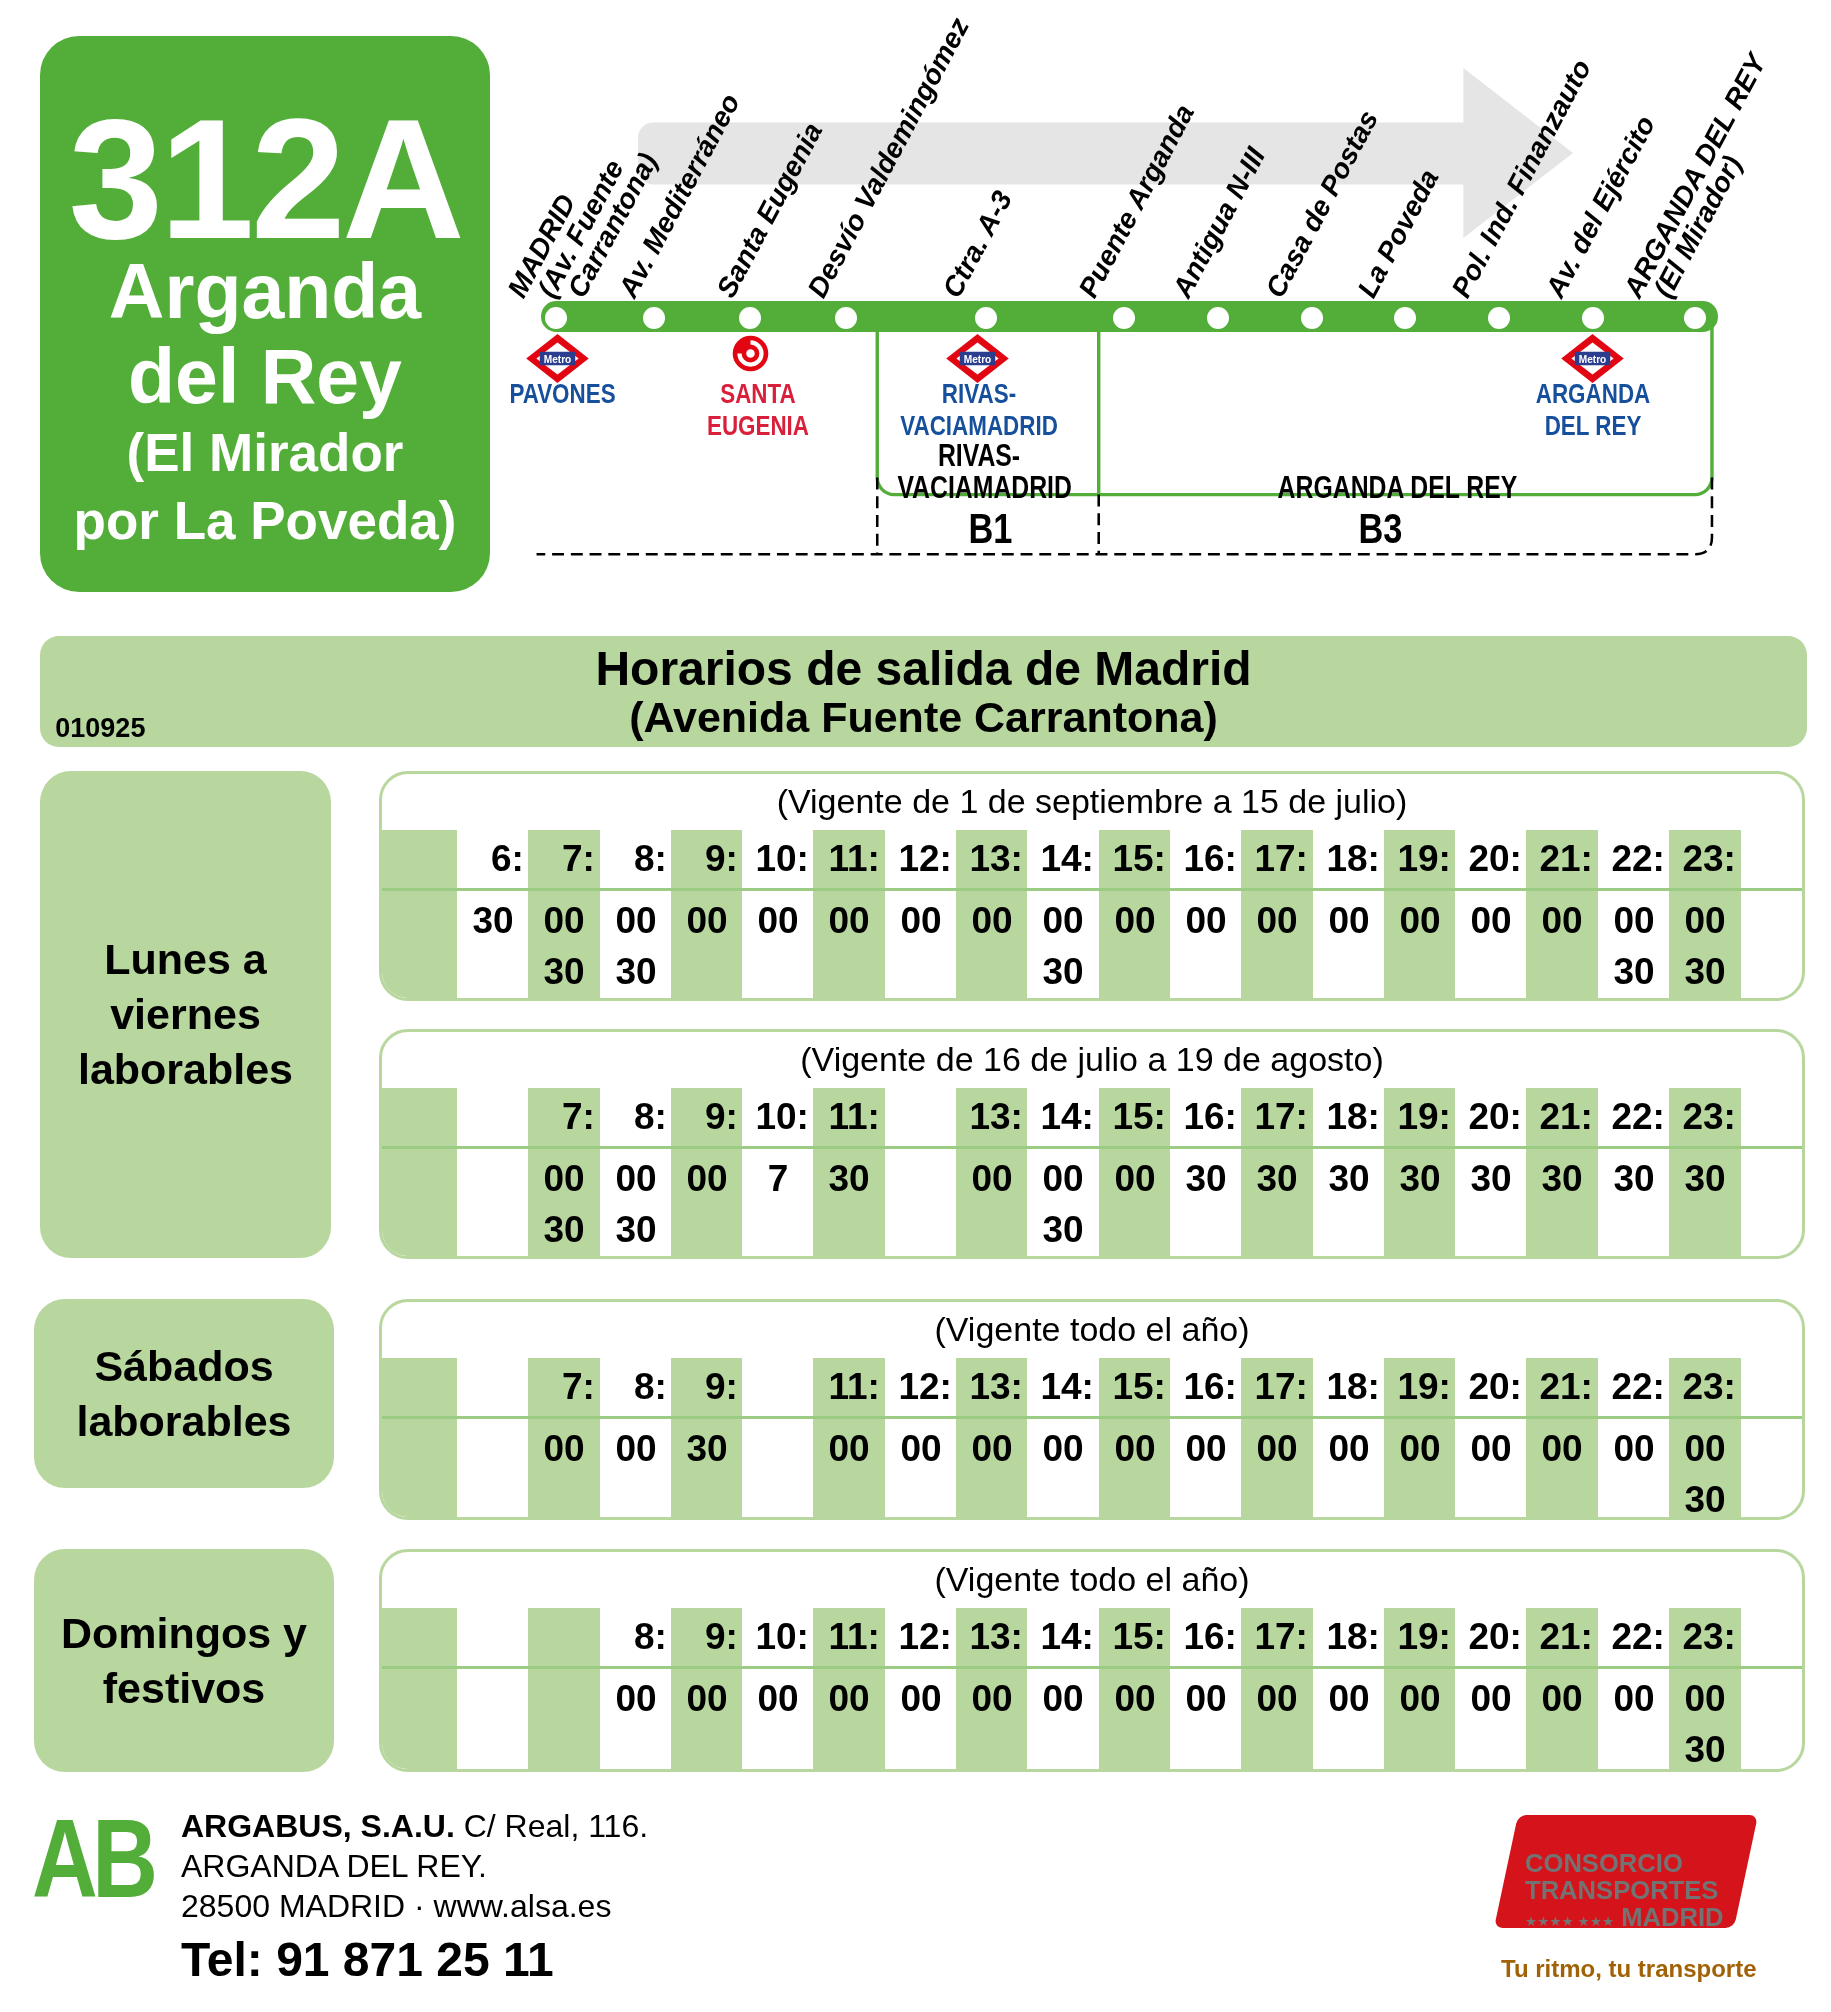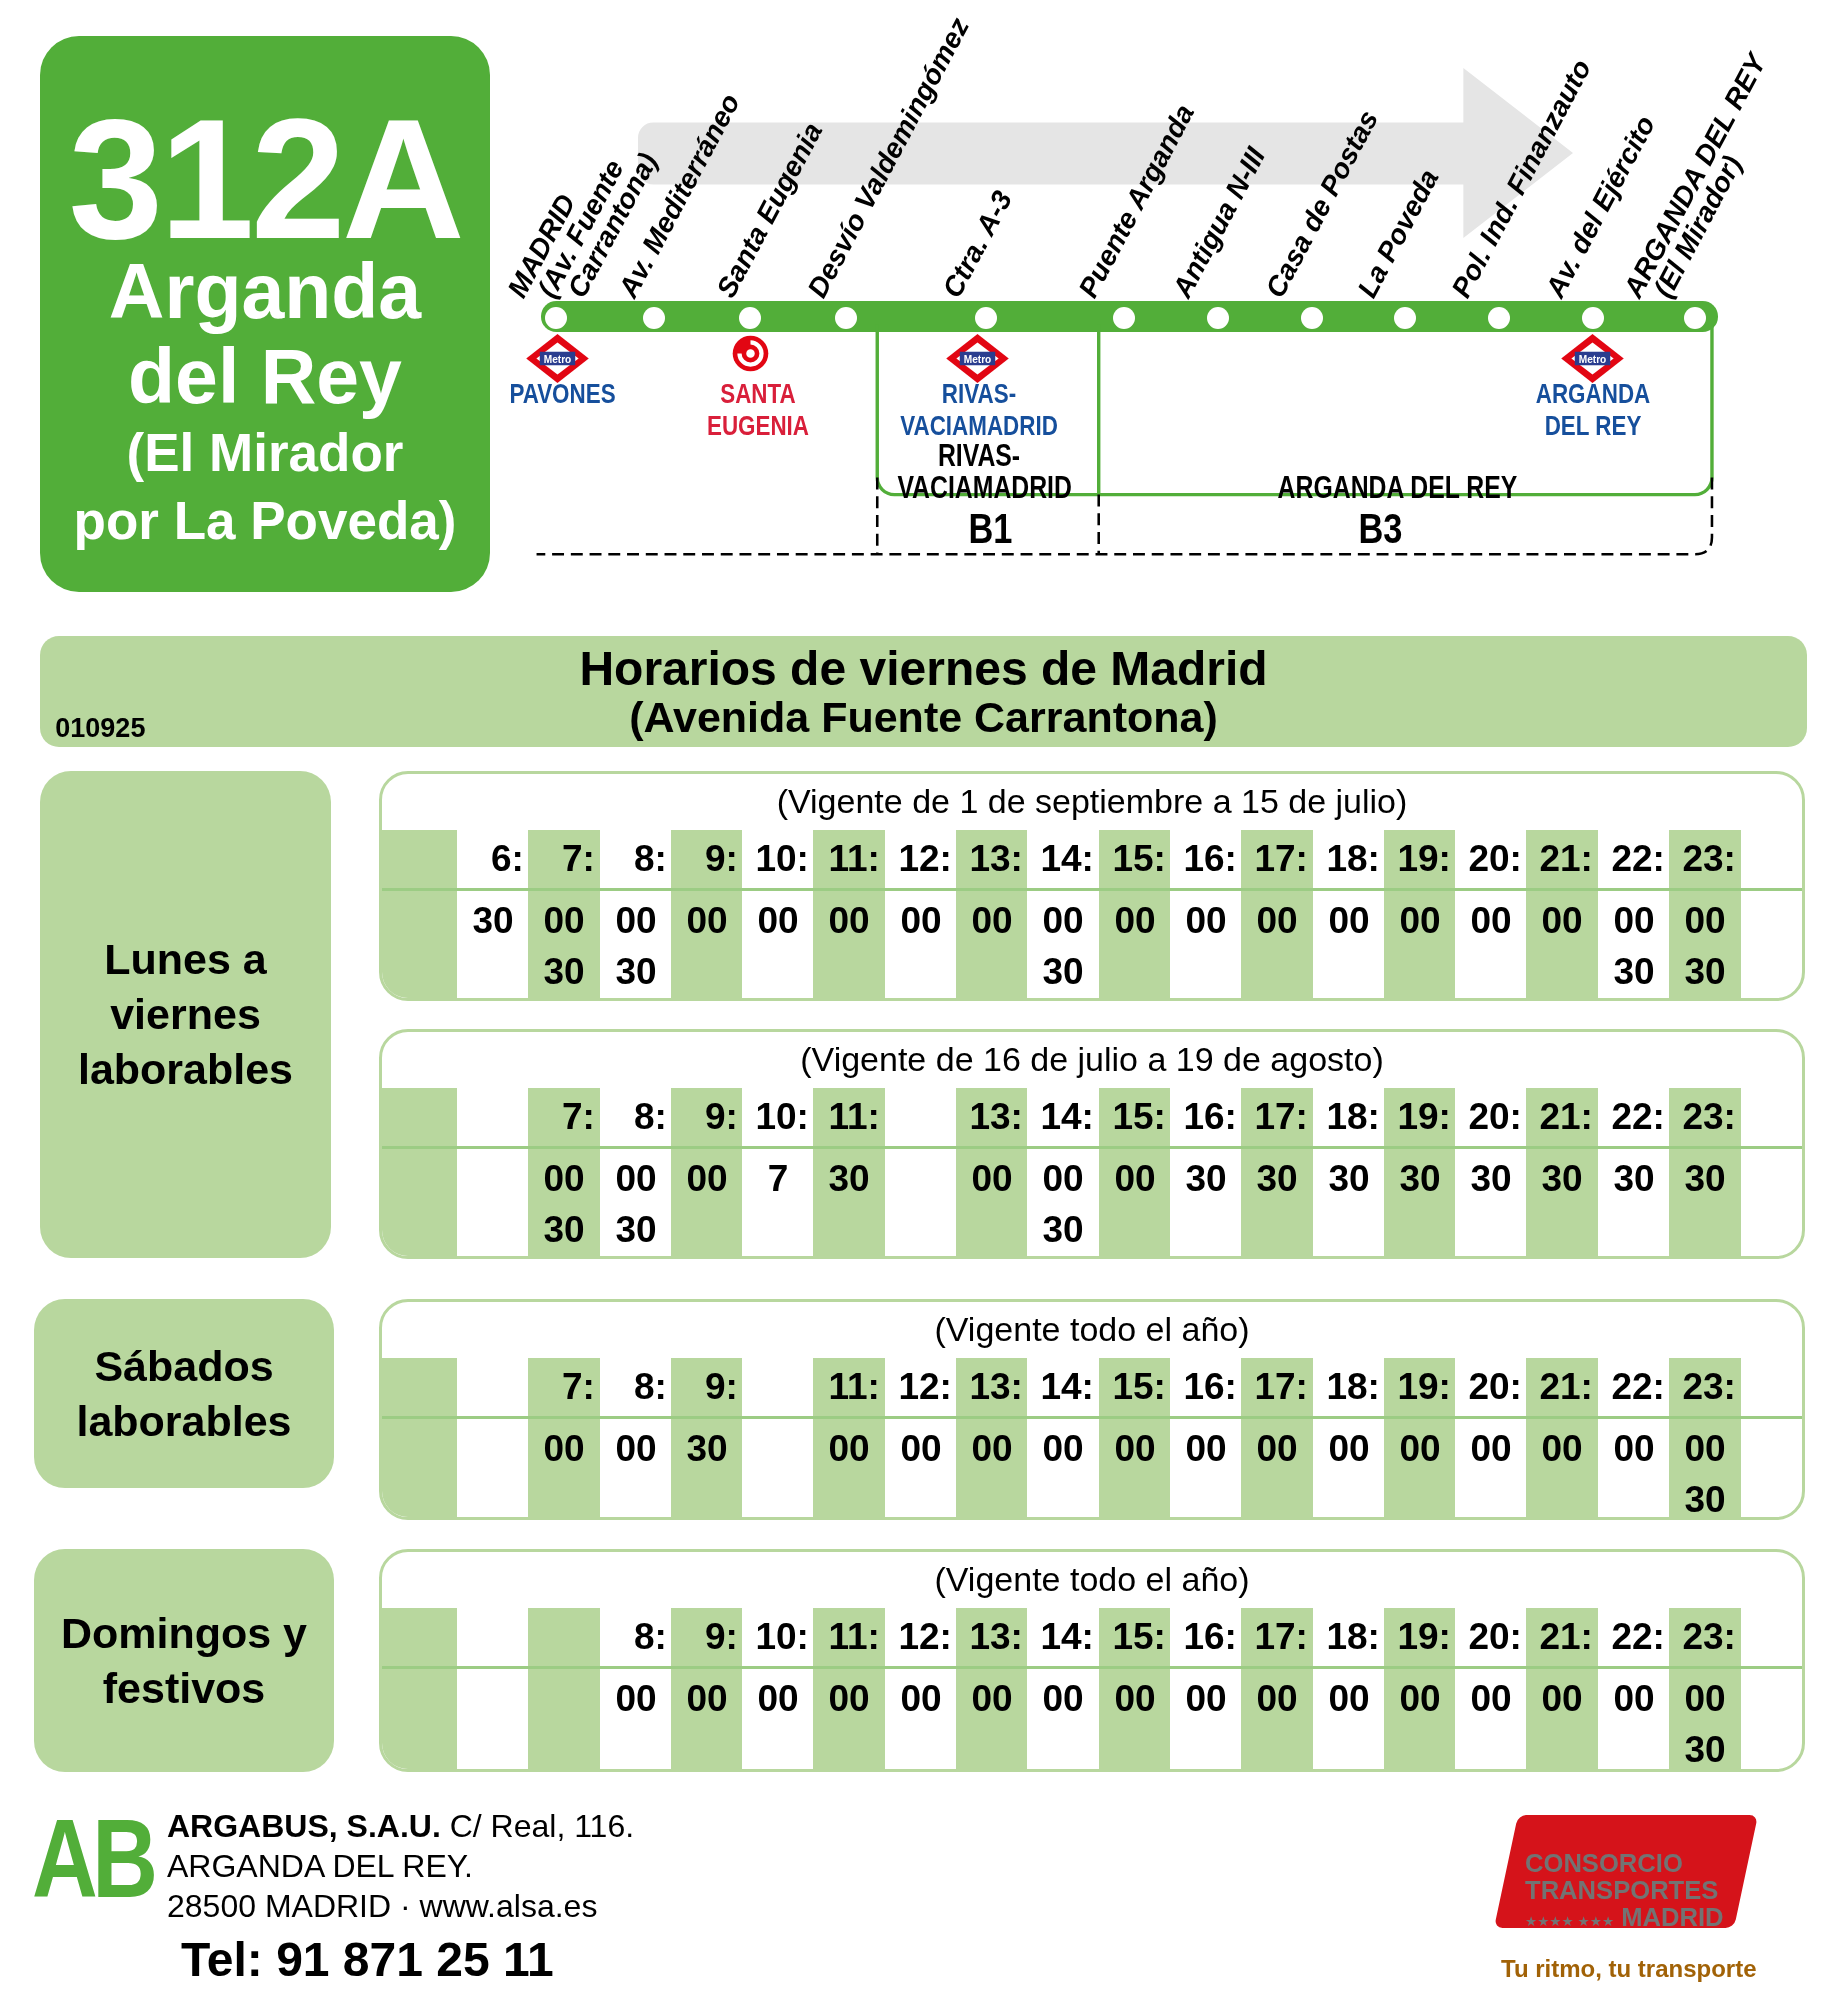--- a/index.html
+++ b/index.html
@@ -33,21 +33,21 @@
   .grid{position:absolute;left:0;right:0;bottom:0;}
   .col{position:absolute;top:0;bottom:0;width:72px;}
   .col.g{background:#b8d79e;}
   .col.w{background:#fff;}
   .stub{position:absolute;left:0;top:0;bottom:0;width:75px;background:#b8d79e;}
   .hsep{position:absolute;left:0;right:0;height:3.4px;background:#9ccc84;}
   .hour{position:absolute;top:0;width:72px;text-align:right;font-size:37px;font-weight:bold;line-height:58px;padding-right:5.1px;box-sizing:border-box;}
   .mins{position:absolute;width:72px;text-align:center;font-size:37px;font-weight:bold;line-height:51px;}
   
   #ab{left:32px;top:1804px;font-size:111px;font-weight:bold;color:#52ae39;letter-spacing:-6.8px;line-height:1;transform:scaleX(0.82);transform-origin:0 0;}
-  #company{left:167px;top:1806px;font-size:32px;line-height:40px;}
+  #company{left:181px;top:1806px;font-size:32px;line-height:40px;}
   #company b{font-weight:bold;}
   #tel{left:181px;top:1932px;font-size:48px;font-weight:bold;}
   #ctm{left:1506px;top:1815px;width:240px;height:113px;background:#d5131a;border-radius:8.5px;transform:skewX(-12deg);}
   #ctmtext{left:1525px;top:1850px;width:221px;color:#737373;font-weight:bold;font-size:25.6px;line-height:27px;text-align:left;}
   #tagline{left:1501px;top:1955px;color:#a16207;font-weight:bold;font-size:24px;}
 </style>
 </head>
 <body>
 
 <div id="badge" class="abs">
@@ -152,21 +152,21 @@
 
 <div class="zone-label" style="left:877px;top:440px;width:204px;">
   <div>RIVAS-</div>
   <div>VACIAMADRID</div>
 </div>
 <div class="zone-label" style="left:1193px;top:472px;width:409px;">ARGANDA DEL REY</div>
 <div class="zone-code" style="left:963px;top:504px;">B1</div>
 <div class="zone-code" style="left:1353px;top:504px;">B3</div>
 
 <div id="schedhead" class="abs">
-  <div class="t1">Horarios de viernes de Madrid</div>
+  <div class="t1">Horarios de salida de Madrid</div>
   <div class="t2">(Avenida Fuente Carrantona)</div>
   <div class="code">010925</div>
 </div>
 
 <div class="daybox" style="left:40px;top:771px;width:291px;height:487px;">
   <div style="width:256px">Lunes a viernes laborables</div>
 </div>
 <div class="daybox" style="left:34px;top:1299px;width:300px;height:189px;">
   <div style="width:256px">Sábados laborables</div>
 </div>

